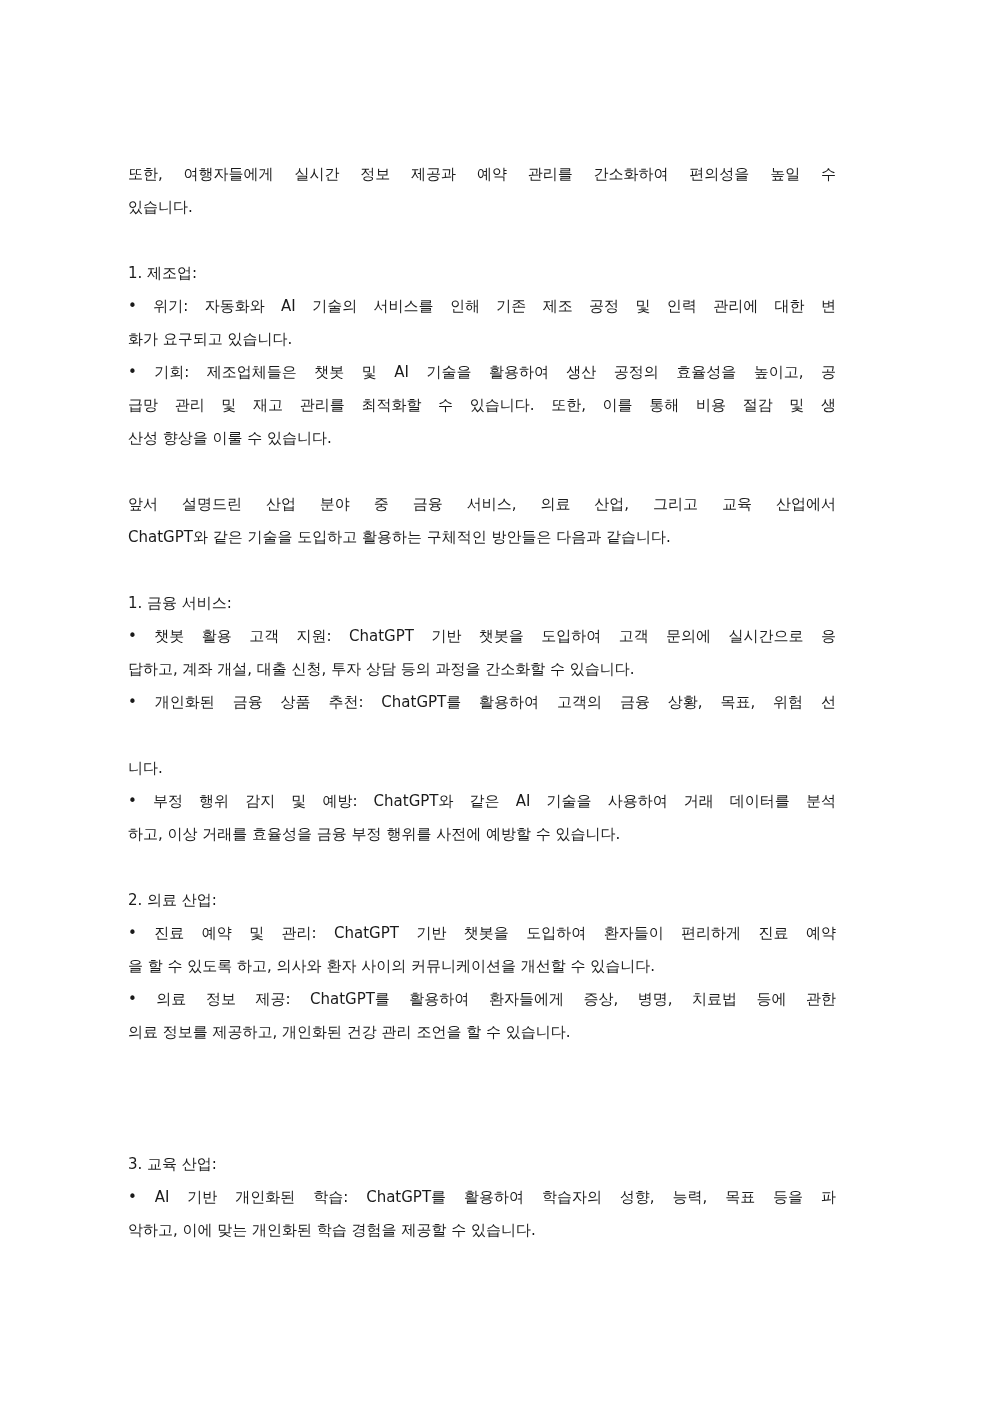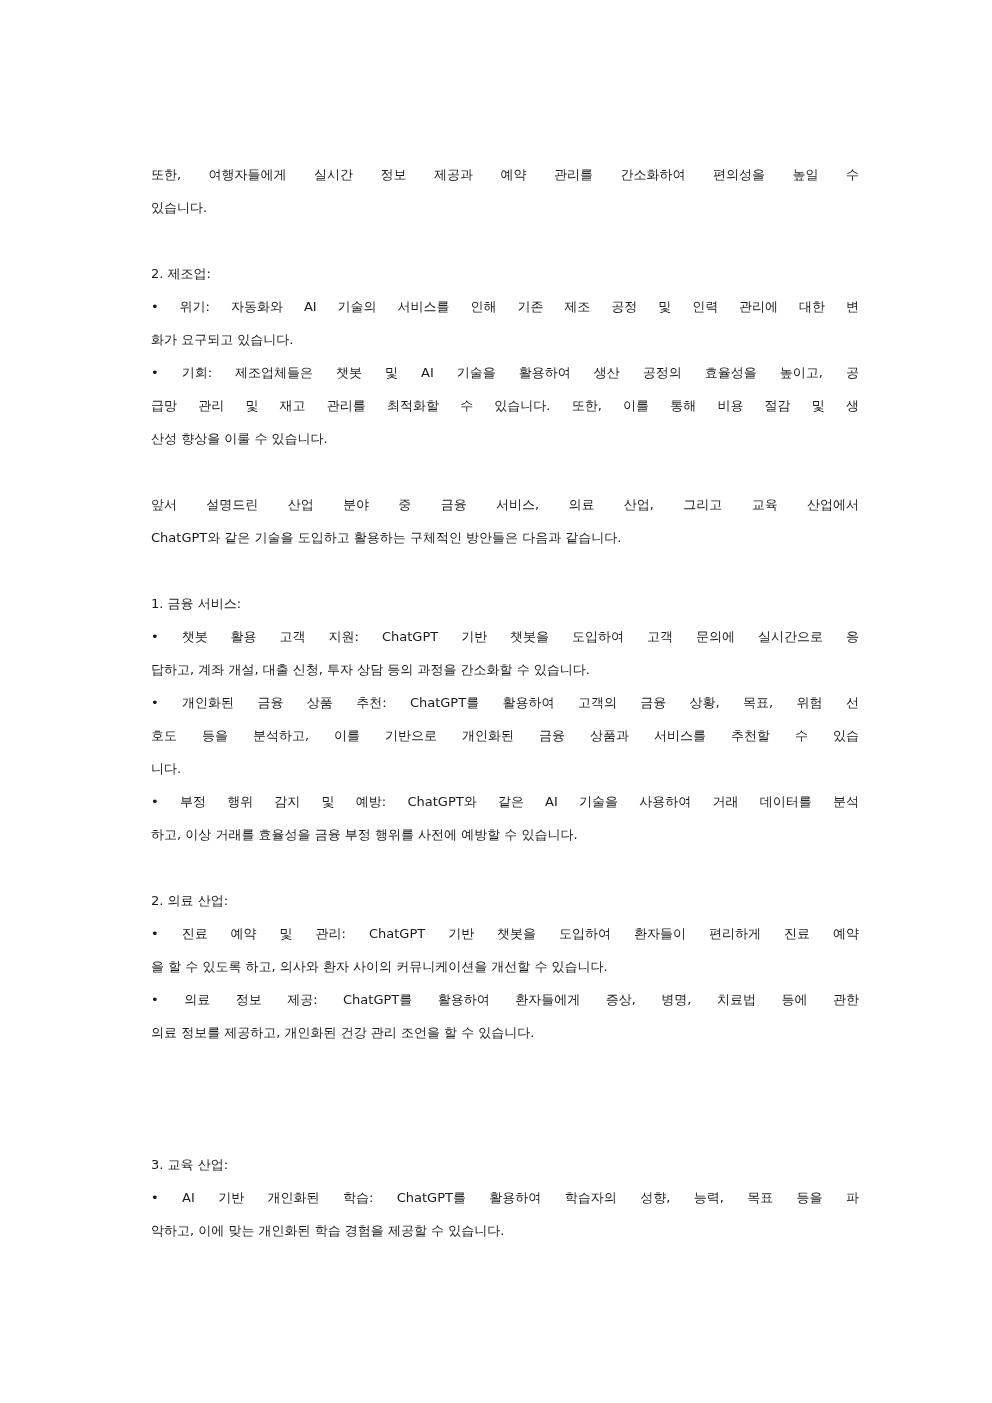--- a/index.html
+++ b/index.html
@@ -1,44 +1,43 @@
 <!DOCTYPE html>
 <html><head>
 <meta charset="utf-8">
 <style>
   html, body { margin: 0; padding: 0; background: #ffffff; }
   body { width: 992px; height: 1403px; position: relative; overflow: hidden;
          font-family: "DejaVu Sans", "Liberation Sans", sans-serif; color: #1a1a1a; }
   .page { position: absolute; left: 0; top: 0; width: 992px; height: 1403px; background: #fff; }
-  .line { position: absolute; left: 151px; width: 708px; height: 33px; line-height: 33px;
-          font-size: 13px; white-space: nowrap; }
+  .line { position: absolute; left: 128px; width: 708px; height: 33px; line-height: 33px;
+          font-size: 15px; white-space: nowrap; }
   .just { text-align: justify; text-align-last: justify; }
 </style>
 </head>
 <body>
 
 <div class="page">
   <div class="line just" style="top:158px">또한, 여행자들에게 실시간 정보 제공과 예약 관리를 간소화하여 편의성을 높일 수</div>
   <div class="line" style="top:191px">있습니다.</div>
 
-  <div class="line" style="top:257px">2. 제조업:</div>
+  <div class="line" style="top:257px">1. 제조업:</div>
   <div class="line just" style="top:290px">• 위기: 자동화와 AI 기술의 서비스를 인해 기존 제조 공정 및 인력 관리에 대한 변</div>
   <div class="line" style="top:323px">화가 요구되고 있습니다.</div>
   <div class="line just" style="top:356px">• 기회: 제조업체들은 챗봇 및 AI 기술을 활용하여 생산 공정의 효율성을 높이고, 공</div>
   <div class="line just" style="top:389px">급망 관리 및 재고 관리를 최적화할 수 있습니다. 또한, 이를 통해 비용 절감 및 생</div>
   <div class="line" style="top:422px">산성 향상을 이룰 수 있습니다.</div>
 
   <div class="line just" style="top:488px">앞서 설명드린 산업 분야 중 금융 서비스, 의료 산업, 그리고 교육 산업에서</div>
   <div class="line" style="top:521px">ChatGPT와 같은 기술을 도입하고 활용하는 구체적인 방안들은 다음과 같습니다.</div>
 
   <div class="line" style="top:587px">1. 금융 서비스:</div>
   <div class="line just" style="top:620px">• 챗봇 활용 고객 지원: ChatGPT 기반 챗봇을 도입하여 고객 문의에 실시간으로 응</div>
   <div class="line" style="top:653px">답하고, 계좌 개설, 대출 신청, 투자 상담 등의 과정을 간소화할 수 있습니다.</div>
   <div class="line just" style="top:686px">• 개인화된 금융 상품 추천: ChatGPT를 활용하여 고객의 금융 상황, 목표, 위험 선</div>
-  <div class="line just" style="top:719px">호도 등을 분석하고, 이를 기반으로 개인화된 금융 상품과 서비스를 추천할 수 있습</div>
   <div class="line" style="top:752px">니다.</div>
   <div class="line just" style="top:785px">• 부정 행위 감지 및 예방: ChatGPT와 같은 AI 기술을 사용하여 거래 데이터를 분석</div>
   <div class="line" style="top:818px">하고, 이상 거래를 효율성을 금융 부정 행위를 사전에 예방할 수 있습니다.</div>
 
   <div class="line" style="top:884px">2. 의료 산업:</div>
   <div class="line just" style="top:917px">• 진료 예약 및 관리: ChatGPT 기반 챗봇을 도입하여 환자들이 편리하게 진료 예약</div>
   <div class="line" style="top:950px">을 할 수 있도록 하고, 의사와 환자 사이의 커뮤니케이션을 개선할 수 있습니다.</div>
   <div class="line just" style="top:983px">• 의료 정보 제공: ChatGPT를 활용하여 환자들에게 증상, 병명, 치료법 등에 관한</div>
   <div class="line" style="top:1016px">의료 정보를 제공하고, 개인화된 건강 관리 조언을 할 수 있습니다.</div>
 

